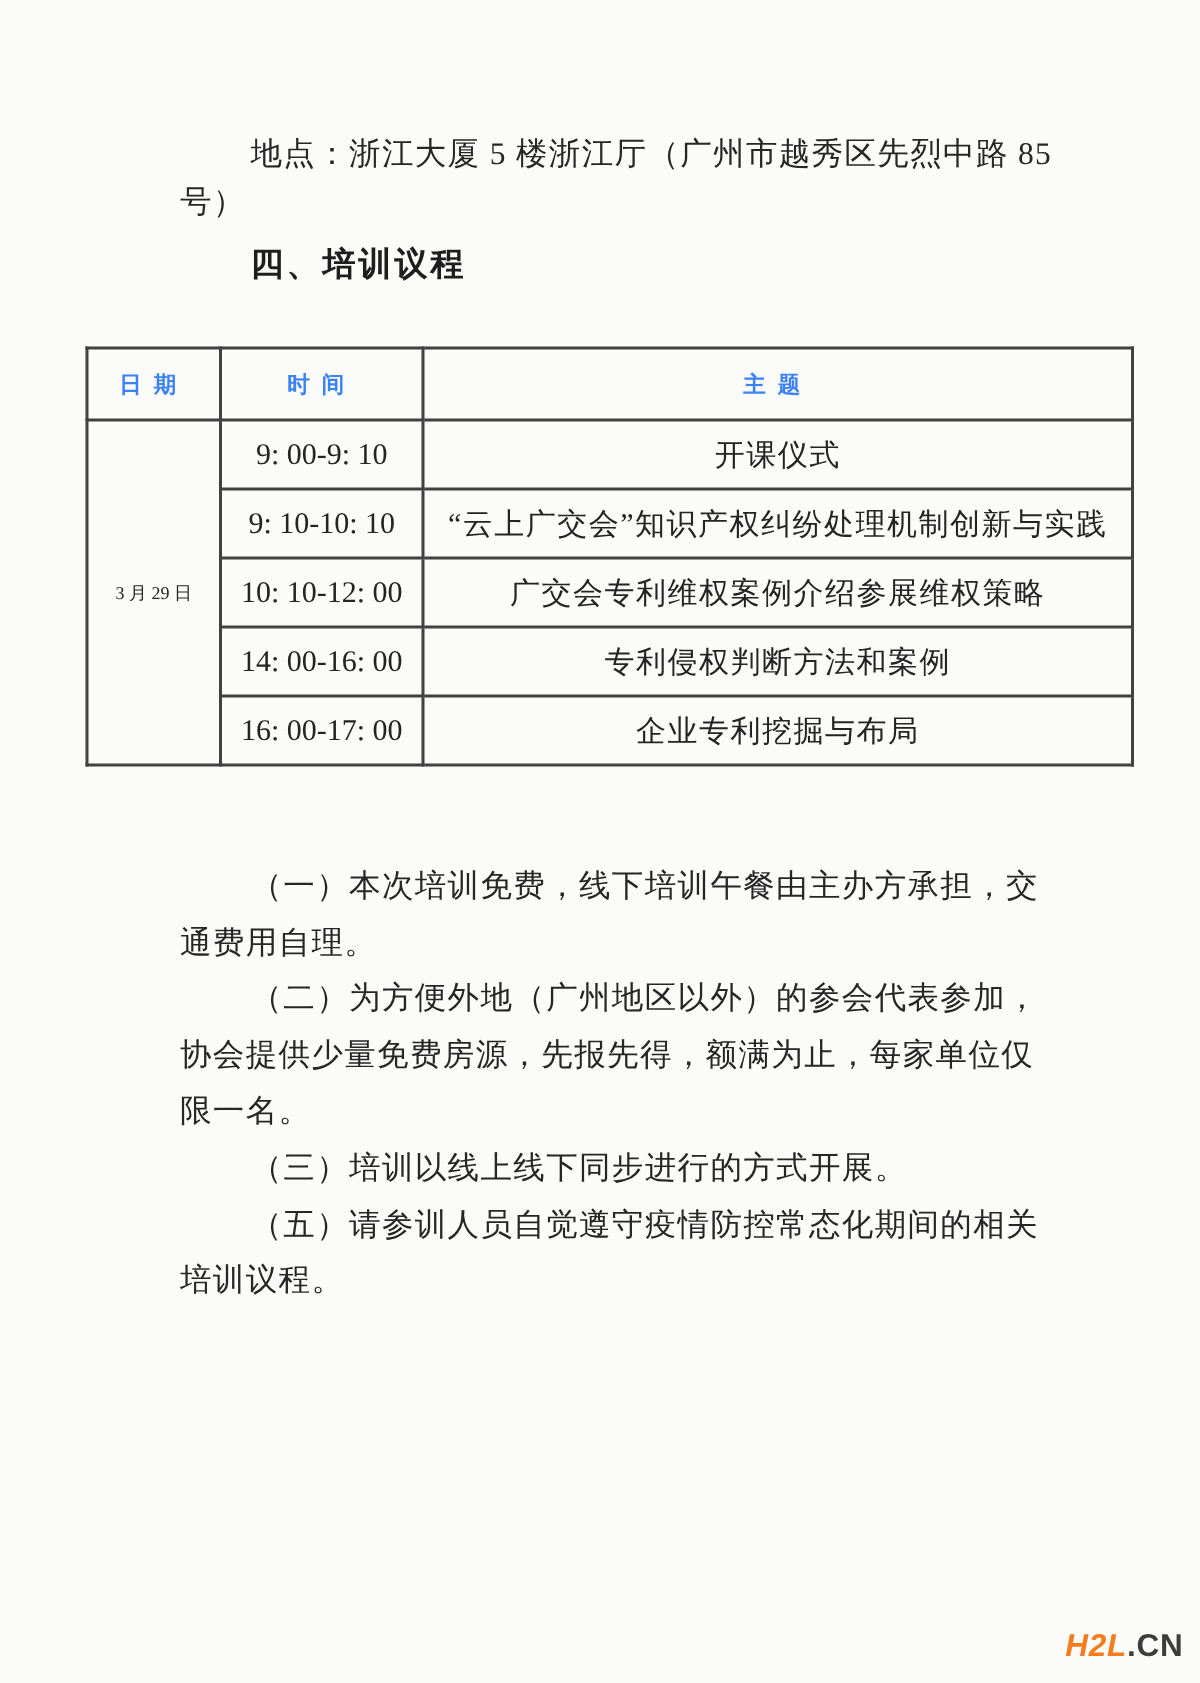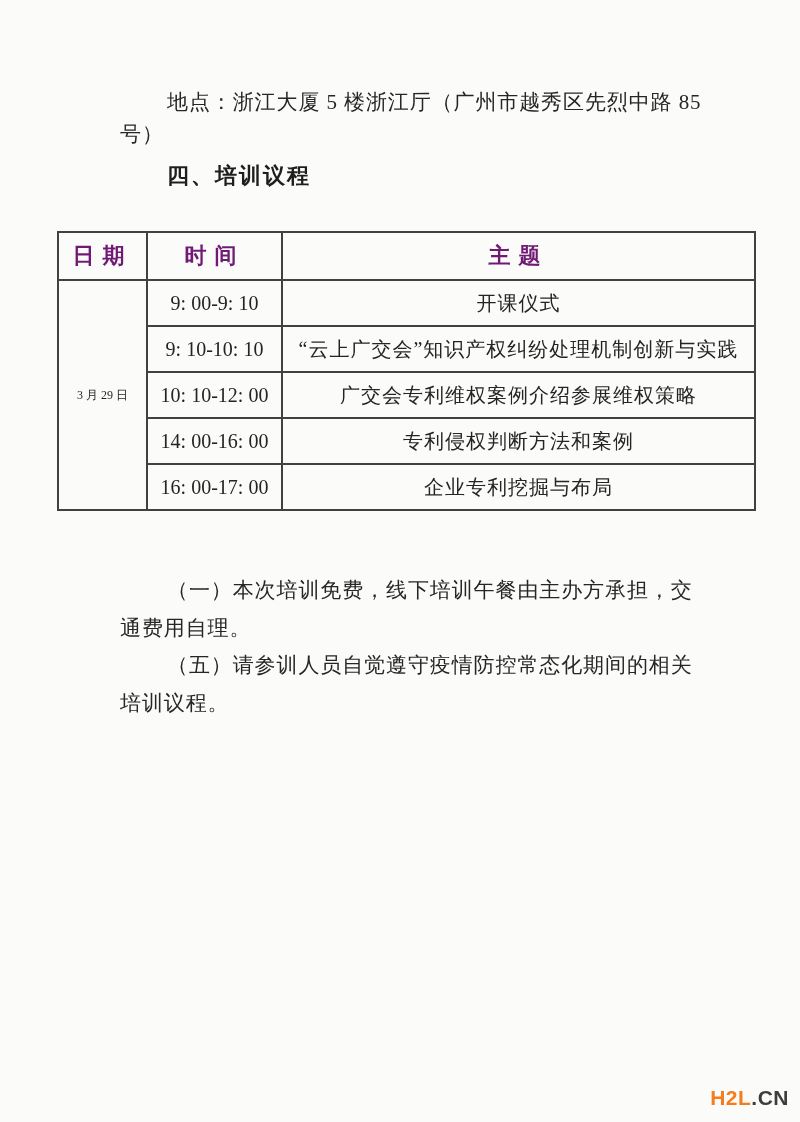--- a/index.html
+++ b/index.html
@@ -38,43 +38,43 @@
   .agenda td,.agenda th{
     border:2px solid #414141;
     text-align:center;vertical-align:middle;
     padding:0 2px;
     font-weight:normal;
     font-size:20px;
     color:#242424;
   }
   .agenda th{
     height:46px;
-    font-weight:bold;font-size:22px;letter-spacing:8px;
-    color:#701a75;
+    font-weight:bold;font-size:15px;letter-spacing:8px;
+    color:#3b82f6;
   }
   .agenda td{height:44px;}
   .agenda .date-cell{font-size:12px;white-space:nowrap;letter-spacing:0;}
   .agenda .time-cell{font-size:20px;white-space:nowrap;}
   .agenda .topic-cell{letter-spacing:1px;}
   .body-flow{
     position:absolute;left:120px;top:572px;width:582px;
   }
   .body-flow p{
     margin:0;
     font-size:21px;line-height:37.6px;letter-spacing:0.9px;
     text-indent:47px;
     white-space:pre-line;
   }
   .watermark{
     position:absolute;top:1086px;right:11px;
     font-family:"Liberation Sans","DejaVu Sans",sans-serif;
     font-weight:bold;font-size:21px;letter-spacing:0.5px;
     white-space:nowrap;
   }
-  .wm-h2l{color:#f57d1e;}
+  .wm-h2l{color:#f57d1e;font-style:italic;}
   .wm-cn{color:#3d3d3d;margin-top:10px;}
 </style>
 </head>
 <body>
 
 <div class="doc">
 
   <div class="para location">地点：浙江大厦 5 楼浙江厅（广州市越秀区先烈中路 85
 号）</div>
 
@@ -113,20 +113,24 @@
         <td class="time-cell">16: 00-17: 00</td>
         <td class="topic-cell">企业专利挖掘与布局</td>
       </tr>
     </tbody>
   </table>
 
 
   <div class="body-flow">
     <p>（一）本次培训免费，线下培训午餐由主办方承担，交
 通费用自理。</p>
+    <p>（二）为方便外地（广州地区以外）的参会代表参加，
+协会提供少量免费房源，先报先得，额满为止，每家单位仅
+限一名。</p>
+    <p>（三）培训以线上线下同步进行的方式开展。</p>
     <p>（五）请参训人员自觉遵守疫情防控常态化期间的相关
 培训议程。</p>
   </div>
 
   <div class="watermark">
     <span class="wm-h2l">H2L</span><span class="wm-cn">.CN</span>
   </div>
 
 </div>
 

